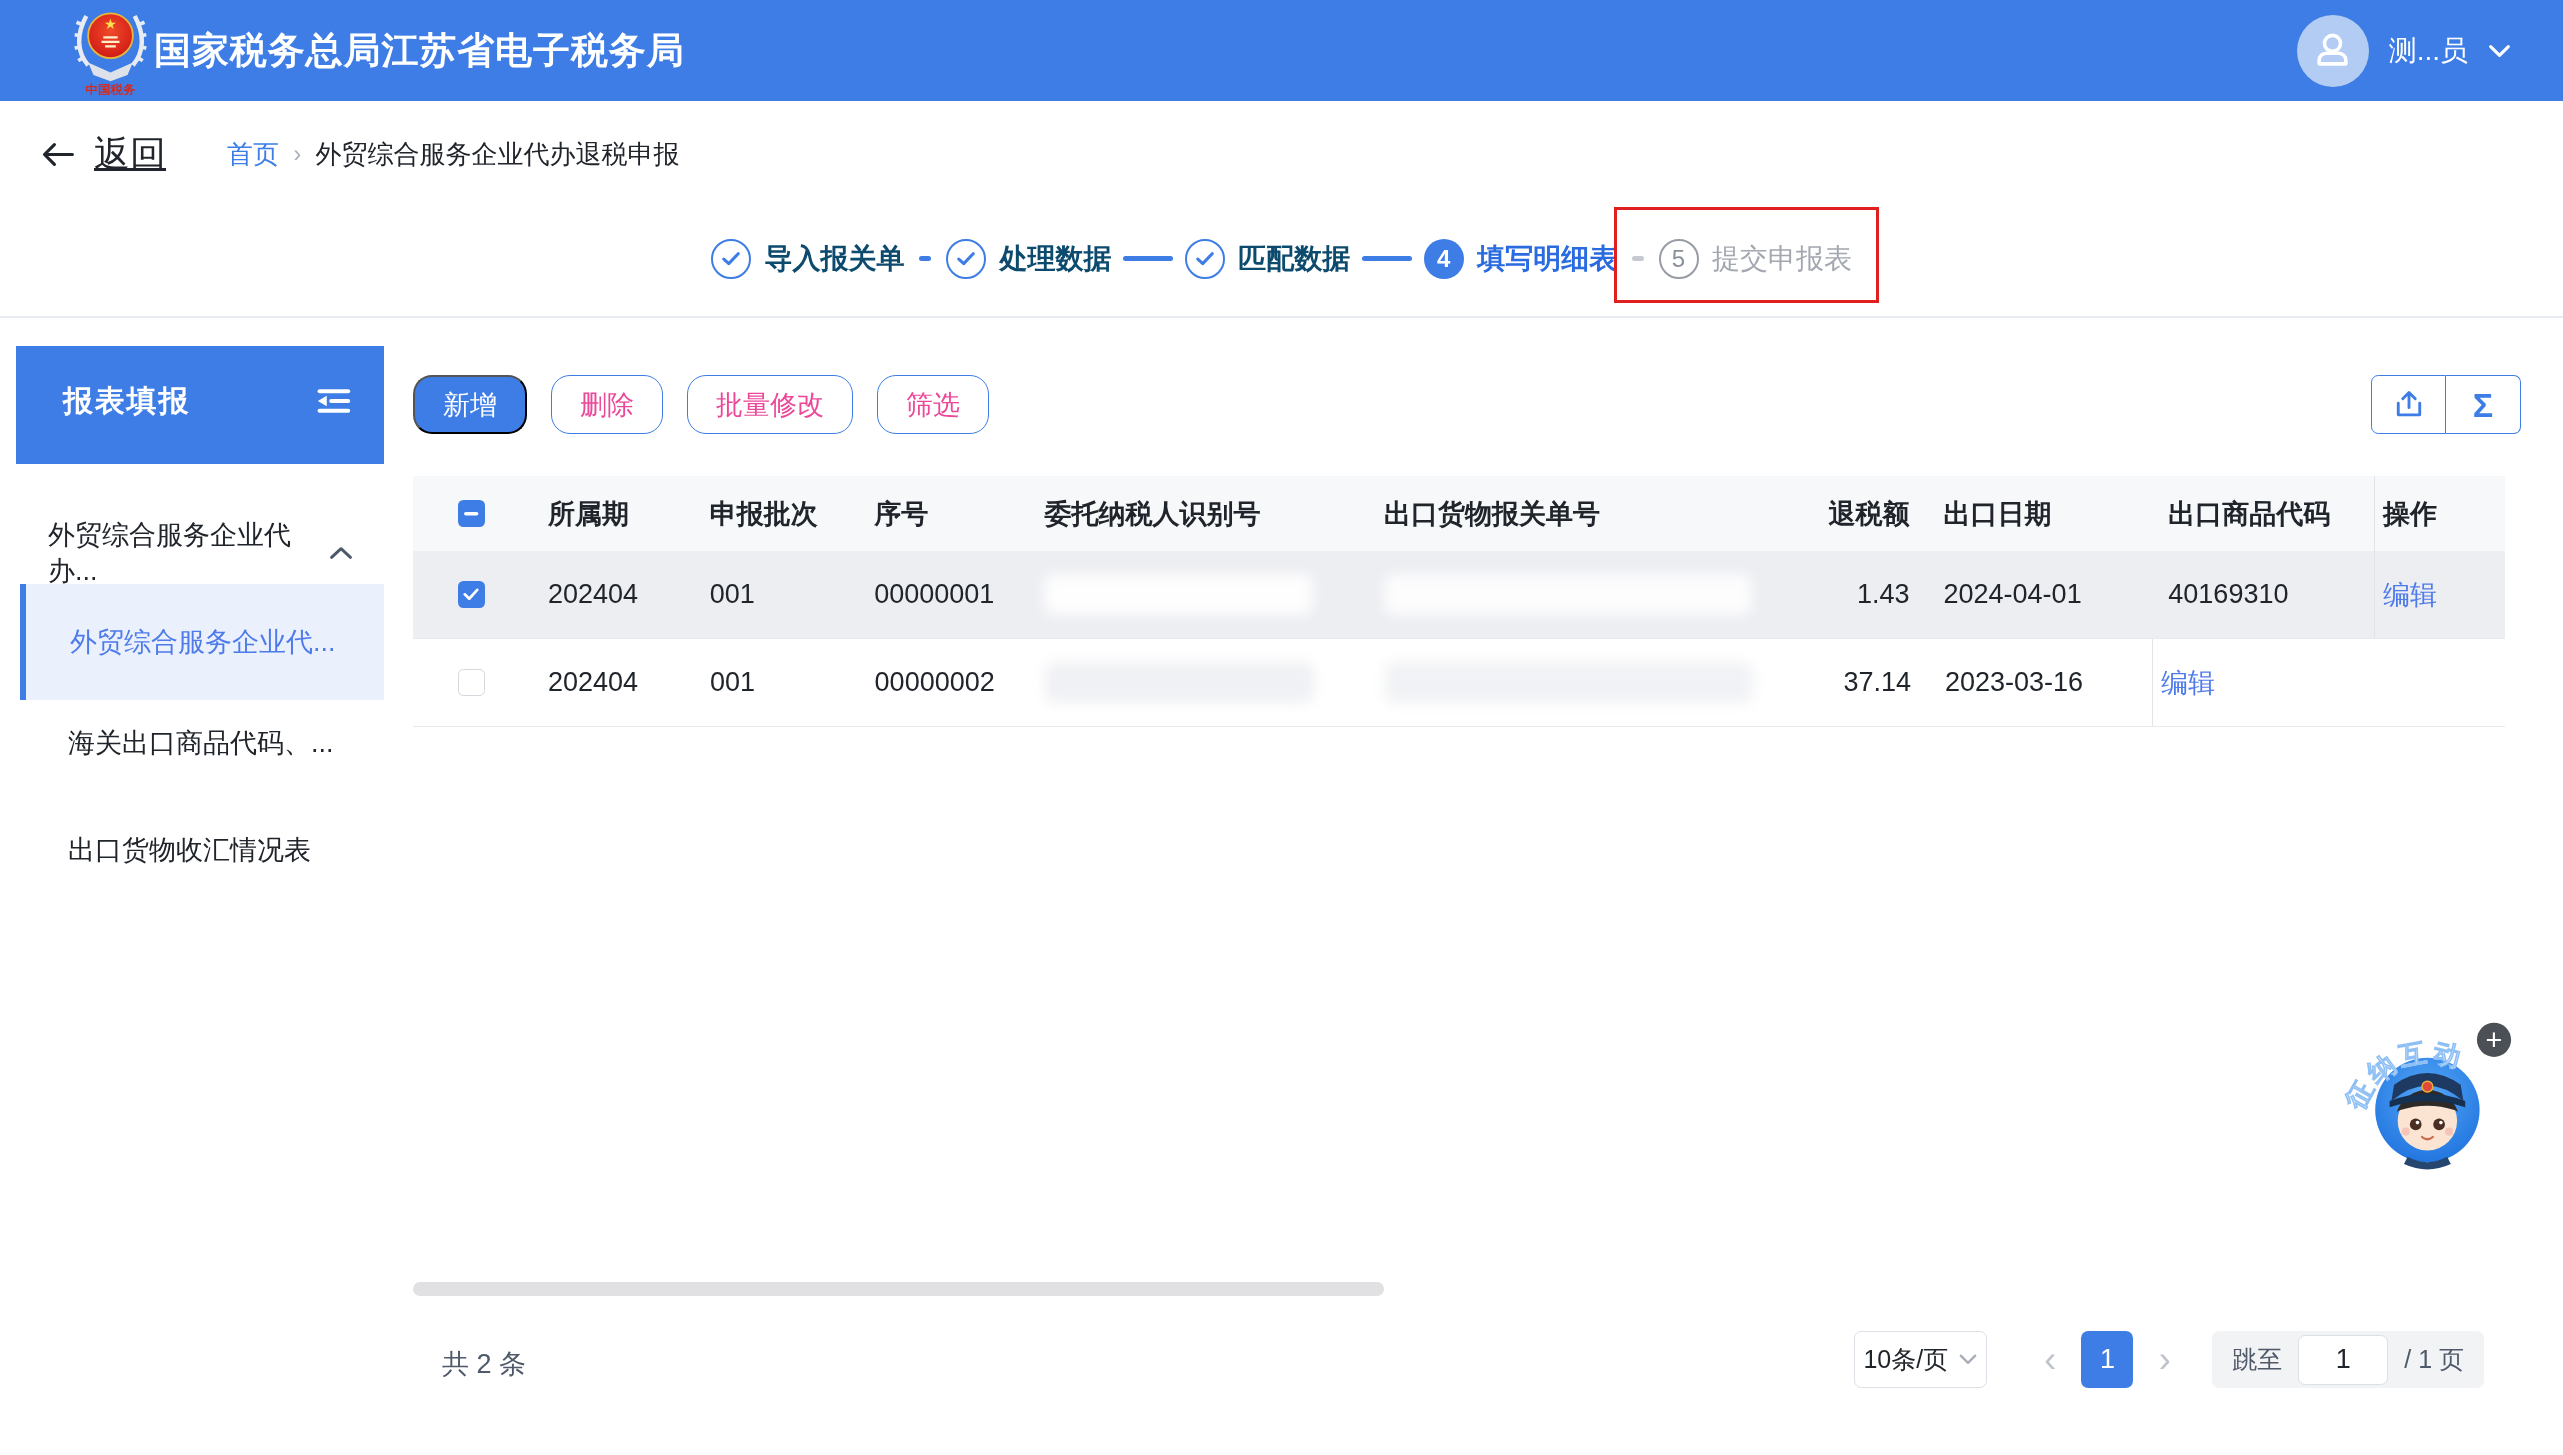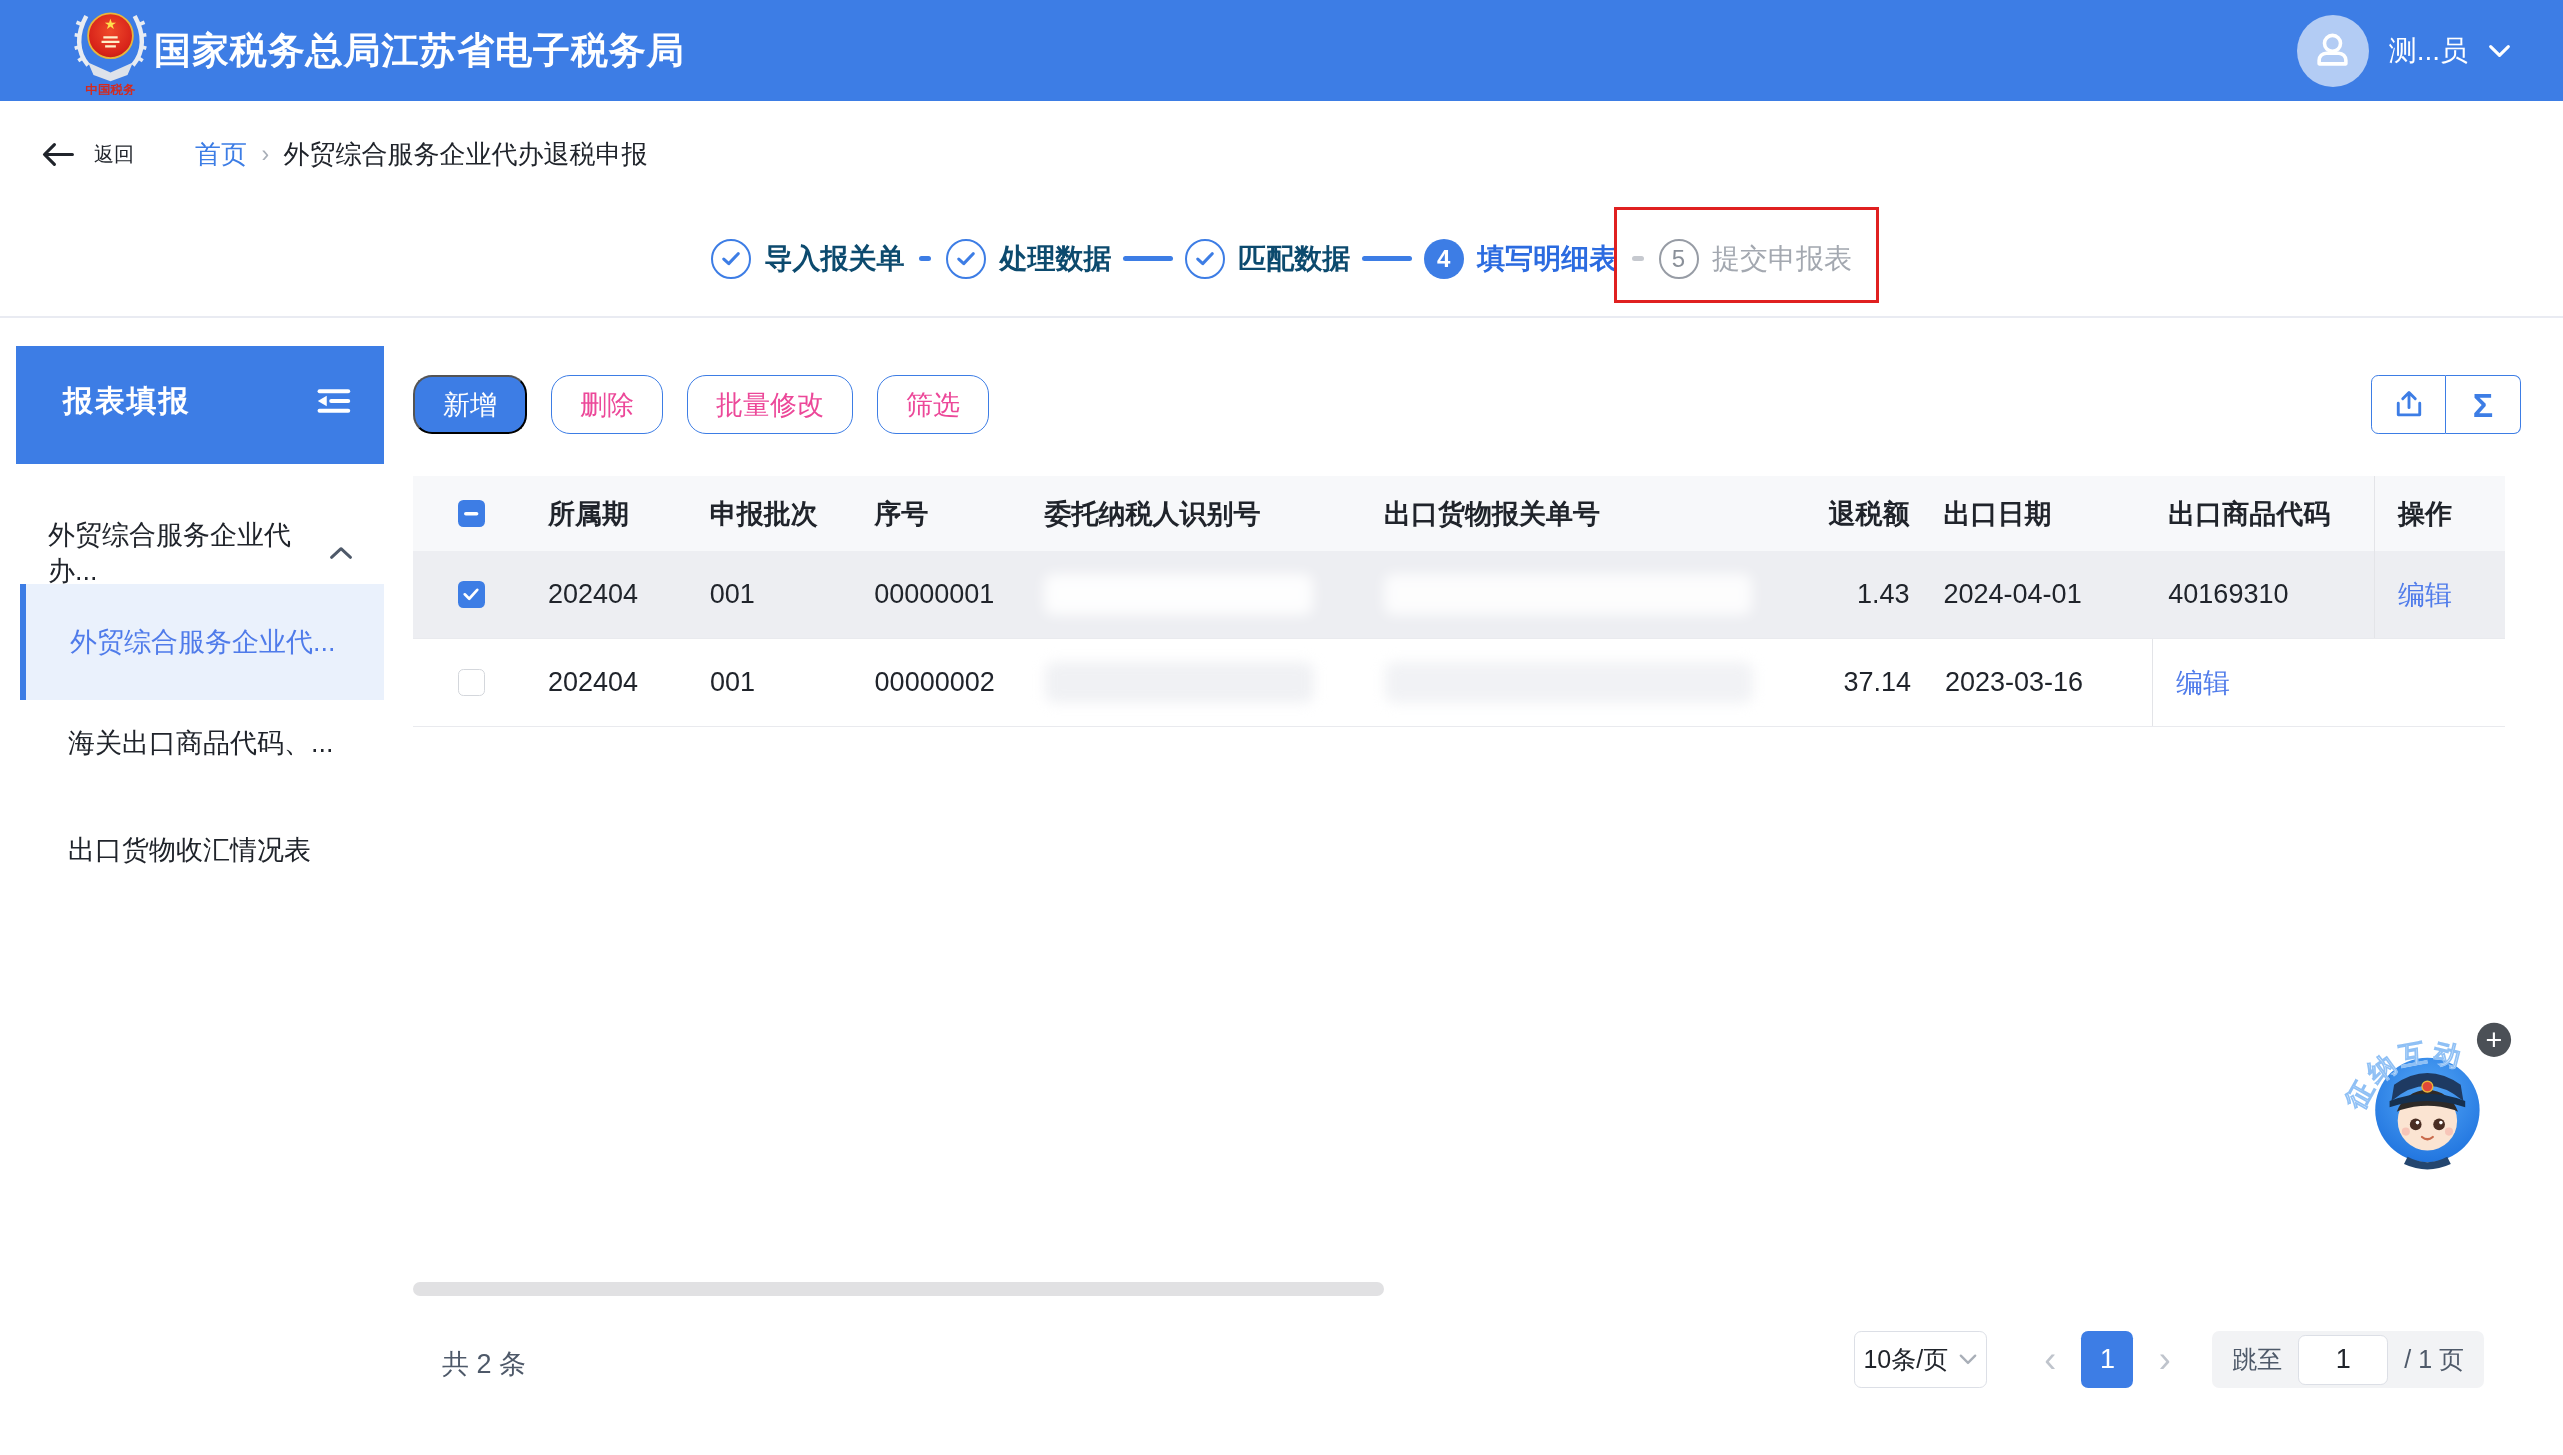--- a/index.html
+++ b/index.html
@@ -13,21 +13,21 @@
   .app-header{position:absolute;left:0;top:0;width:2563px;height:101px;background:#3D7DE5;display:flex;align-items:center;}
   .logo{position:absolute;left:72px;top:5.4px;}
   .app-title{position:absolute;left:154px;top:0;height:101px;display:flex;align-items:center;
     font-size:37px;font-weight:bold;color:#fff;letter-spacing:0.9px;}
   .user-area{position:absolute;right:52px;top:0;height:101px;display:flex;align-items:center;gap:20px;}
   .avatar{width:72px;height:72px;border-radius:50%;background:#B3CCF4;display:flex;align-items:center;justify-content:center;}
   .user-name{font-size:28px;color:#fff;}
   
   .bc-row{position:absolute;left:40px;top:126px;height:56px;display:flex;align-items:center;}
   .back-btn{display:flex;align-items:center;gap:18px;cursor:pointer;}
-  .back-label{font-size:20px;color:#20242B;}
+  .back-label{font-size:36px;color:#20242B;text-decoration:underline;}
   .crumbs{display:flex;align-items:center;gap:14.4px;margin-left:61px;font-size:26px;}
   .crumb-home{color:#3D7DE5;cursor:pointer;}
   .crumb-sep{color:#A9AFB8;font-size:23px;}
   .crumb-cur{color:#20242B;}
   
   .steps-row{position:absolute;left:0;top:208px;width:2563px;height:101px;display:flex;align-items:center;justify-content:center;}
   .steps-divider{position:absolute;left:0;top:316px;width:2563px;height:1.8px;background:#E9EBF2;}
   .step{display:flex;align-items:center;}
   .step-circle{width:40px;height:40px;border-radius:50%;box-sizing:border-box;display:flex;align-items:center;justify-content:center;flex:0 0 auto;}
   .step-circle.done{border:2.7px solid #3D7DE5;}
@@ -76,21 +76,21 @@
   .cell{box-sizing:border-box;display:flex;align-items:center;overflow:hidden;white-space:nowrap;height:100%;}
   .c1{width:117px;justify-content:center;}
   .c2{width:162px;padding-left:18px;}
   .c3{width:162px;padding-left:18px;}
   .c4{width:171px;padding-left:20.6px;}
   .c5{width:341px;padding-left:20px;}
   .c6{width:431px;padding-left:19px;}
   .c7{width:132px;justify-content:flex-end;padding-right:18px;}
   .c8{width:223px;padding-left:16px;}
   .c9{width:224px;padding-left:18px;}
-  .c10{width:131px;padding-left:23px;border-left:1.8px solid #E3E4E8;}
+  .c10{width:131px;padding-left:8px;border-left:1.8px solid #E3E4E8;}
   .edit-link{color:#4F7BEA;cursor:pointer;}
   .blob{height:41px;border-radius:9px;filter:blur(6.3px);}
   .blob-a{width:269px;background:rgba(255,255,255,0.9);}
   .blob-b{width:368px;background:rgba(255,255,255,0.85);}
   .blob-c{width:269px;background:rgba(228,230,235,0.55);}
   .blob-d{width:368px;background:rgba(228,230,235,0.5);}
   
   .cb{width:27px;height:27px;border-radius:5.4px;box-sizing:border-box;display:flex;align-items:center;justify-content:center;cursor:pointer;flex:0 0 auto;}
   .cb-on{background:#3D7DE5;}
   .cb-off{background:#fff;border:1.8px solid #D4D7DC;}

